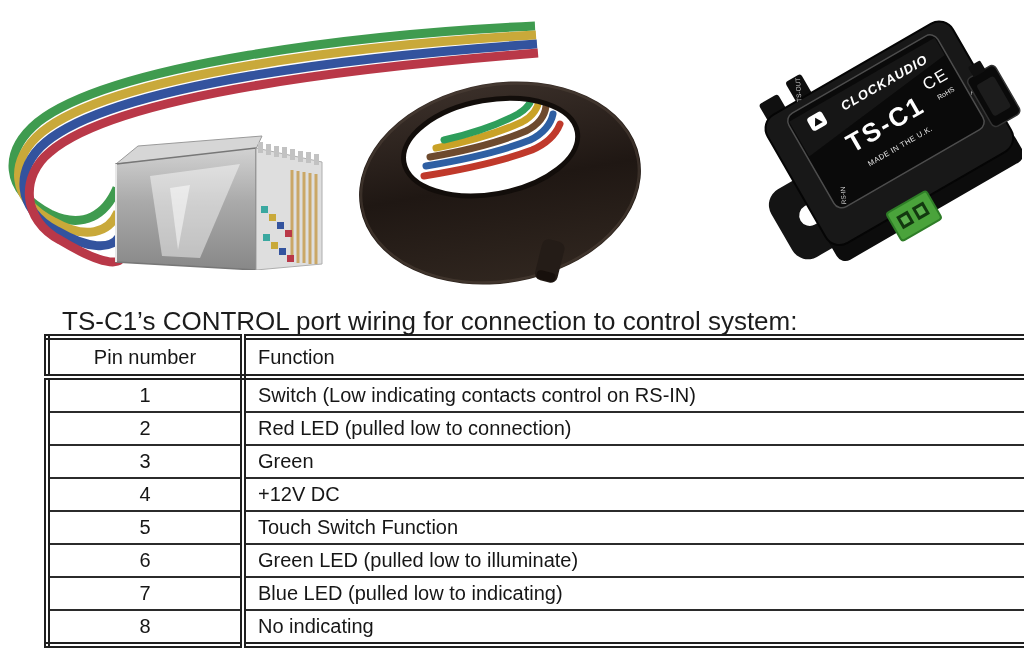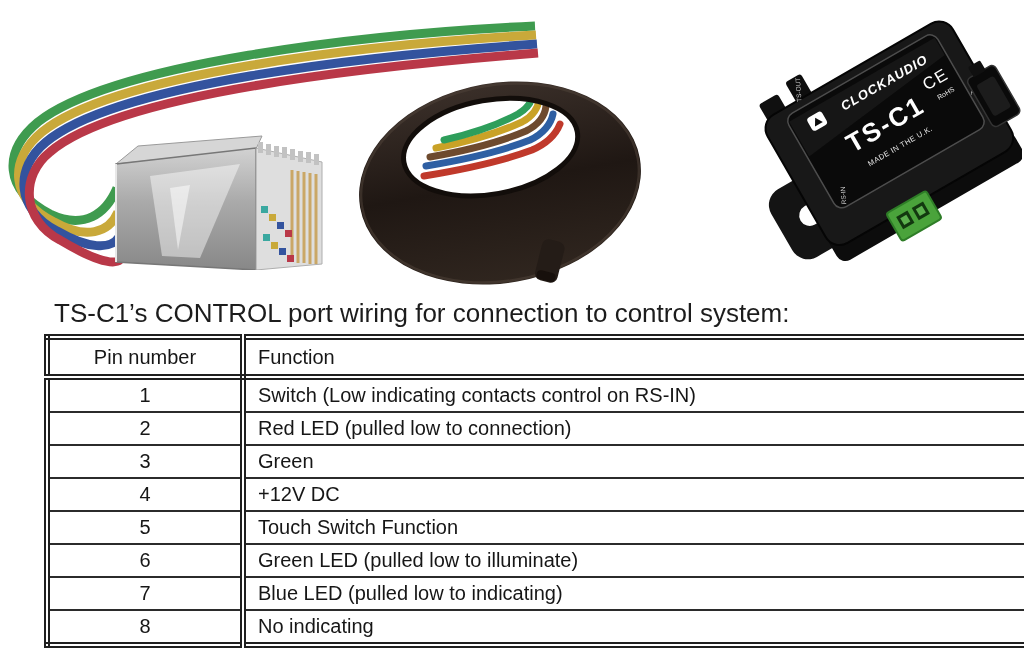--- a/index.html
+++ b/index.html
@@ -5,21 +5,21 @@
   html,body{margin:0;padding:0;background:#ffffff;}
   .canvas{
     position:relative;width:1024px;height:667px;background:#ffffff;
     font-family:"Liberation Sans", sans-serif;overflow:hidden;
   }
   .photo{position:absolute;}
   #cable-svg{left:0px;top:18px;}
   #ring-svg{left:340px;top:58px;}
   #device-svg{left:750px;top:6px;}
   .heading{
-    position:absolute;left:50px;top:294px;margin:4px;
+    position:absolute;left:50px;top:294px;margin:12px;
     font-size:26px;font-weight:400;color:#1c1c1c;white-space:nowrap;
   }
   table.pin-table{
     position:absolute;left:44px;top:334px;width:987px;
     border-collapse:collapse;background:#ffffff;
     font-size:20px;color:#161616;table-layout:fixed;
   }
   table.pin-table{border:6px double #1f1f1f;}
   table.pin-table th, table.pin-table td{
     border:2px solid #2b2b2b;padding:0;line-height:1.25;

